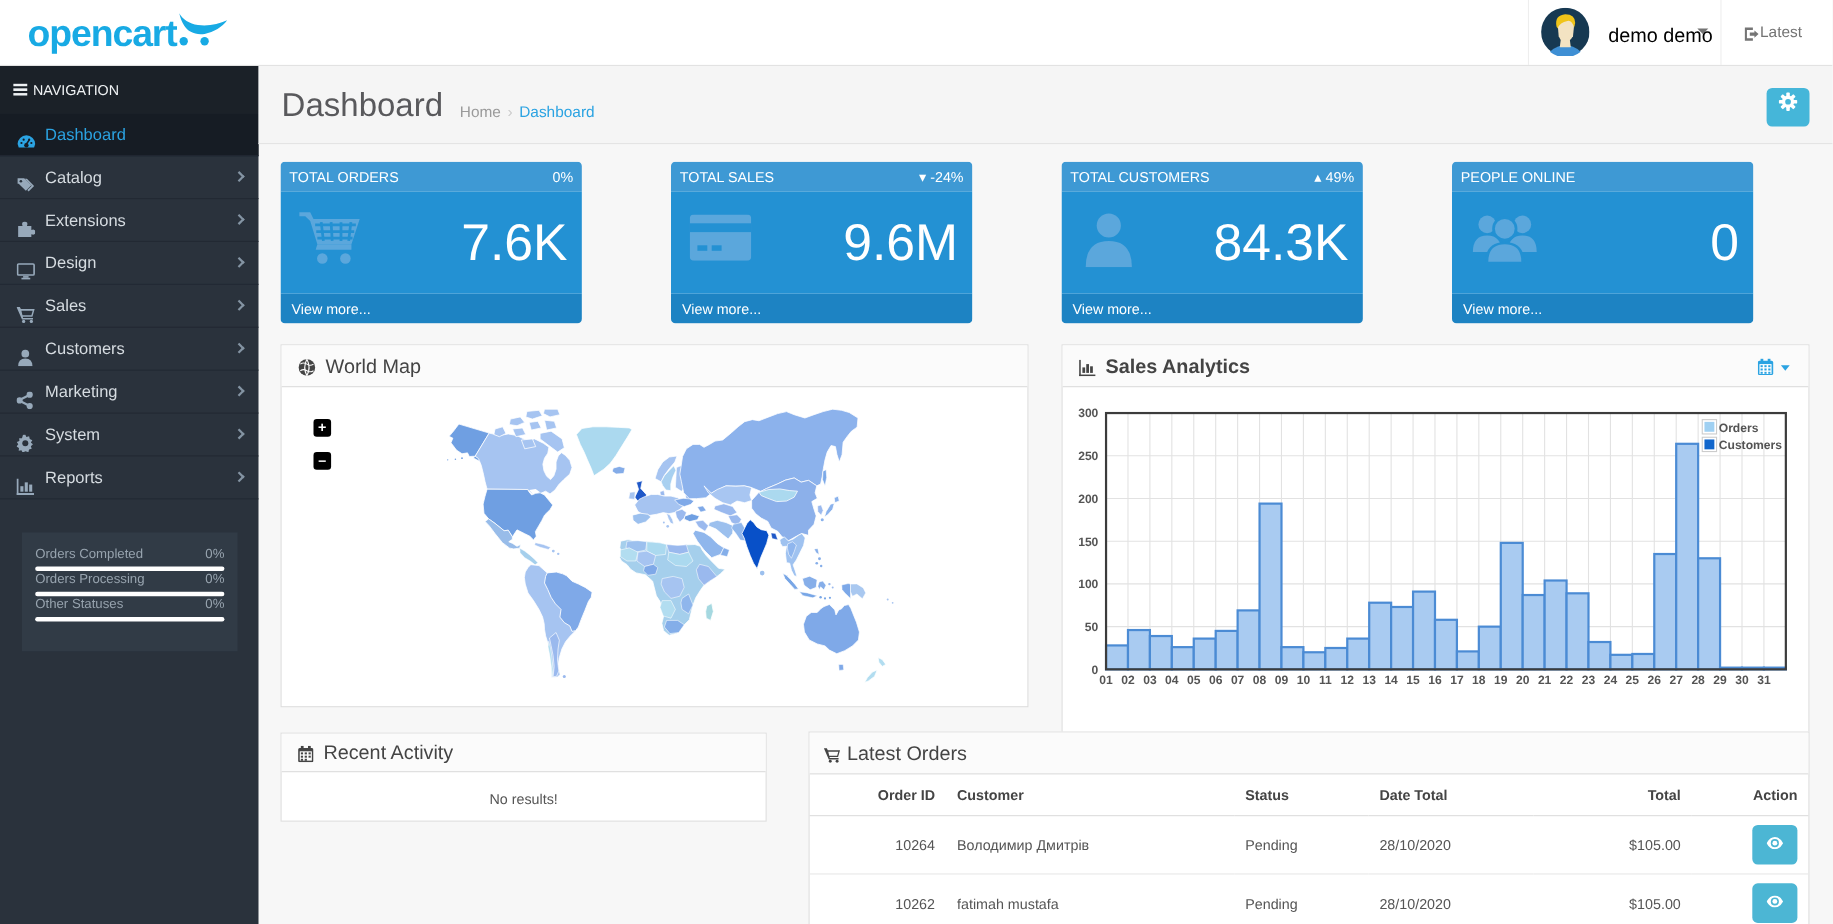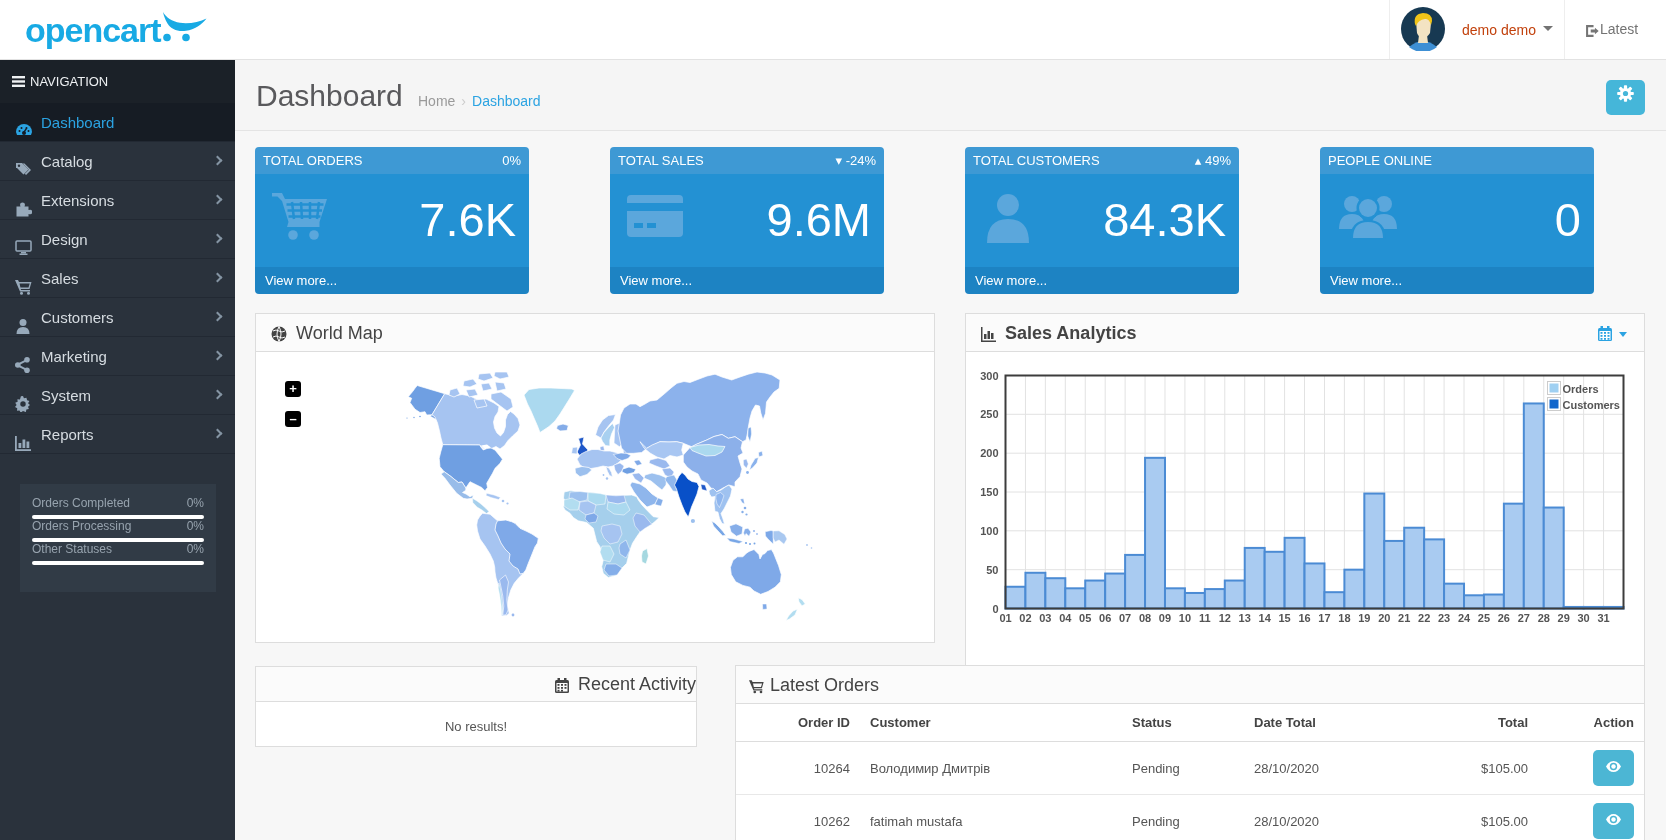--- a/index.html
+++ b/index.html
@@ -2,21 +2,21 @@
 <html><head>
 <meta charset="utf-8">
 <style>
 * { box-sizing: border-box; margin:0; padding:0; }
 html,body { width:1666px; height:840px; overflow:hidden; }
 body { font-family:"Liberation Sans", sans-serif; background:#f7f7f7; position:relative; }
 #topbar { position:absolute; left:0; top:0; width:1666px; height:60px; background:#fff; border-bottom:1px solid #e2e2e2; }
 #logo { position:absolute; left:25px; top:8px; }
 #userarea { position:absolute; right:0; top:0; height:59px; }
 #userbox { position:absolute; right:101px; top:0; width:176px; height:59px; border-left:1px solid #eee; border-right:1px solid #eee; }
-#username { position:absolute; left:72px; top:22px; font-size:14px; color:#c2410c; }
+#username { position:absolute; left:72px; top:22px; font-size:18px; color:#000000; }
 #ucaret { position:absolute; left:153px; top:26px; width:0; height:0; border-left:5px solid transparent; border-right:5px solid transparent; border-top:5px solid #737373; }
 #logoutbox { position:absolute; right:0; top:0; width:101px; height:59px; }
 #logouttxt { position:absolute; left:35px; top:21px; font-size:14px; color:#737373; }
 #avatar { position:absolute; left:11px; top:7px; }
 #sidebar { position:absolute; left:0; top:60px; width:235px; height:780px; background:#2a323c; }
 #navhead { height:43px; background:#1b2128; color:#eef1f3; font-size:13px; line-height:43px; padding-left:12px; }
 #navhead .bars { display:inline-block; vertical-align:-1px; margin-right:5px; }
 .menuitem { position:relative; height:39px; line-height:39px; border-bottom:1px solid #222933; font-size:15px; color:#d6dce1; padding-left:41px; }
 .menuitem .micon { position:absolute; left:15px; top:11px; width:17px; height:17px; }
 .menuitem .chev { position:absolute; right:14px; top:15px; width:7px; height:7px; border-right:2px solid #8494a3; border-top:2px solid #8494a3; transform:rotate(45deg); }
@@ -43,21 +43,21 @@
 
 .panel { position:absolute; background:#fff; border:1px solid #ddd; }
 .phead { height:38px; background:#fbfbfb; border-bottom:1px solid #ddd; line-height:38px; font-size:18px; color:#444; padding-left:15px; }
 .phead .hicon { display:inline-block; vertical-align:-3px; margin-right:9px; }
 #mappanel { left:255px; top:313px; width:680px; height:330px; }
 #mapbody { position:relative; width:678px; height:290px; }
 #mapsvg { position:absolute; left:118px; top:16px; }
 .zoombtn { position:absolute; left:29px; width:16px; height:16px; background:#000; border-radius:3px; color:#fff; text-align:center; line-height:16px; font-size:13px; font-weight:bold; }
 #salespanel { left:965px; top:313px; width:680px; height:394px;font-weight:bold; }
 #recentpanel { left:255px; top:666px; width:442px; height:81px; }
-#recentpanel .phead { height:35px; line-height:35px;text-align:right; }
+#recentpanel .phead { height:35px; line-height:35px; }
 #noresults { text-align:center; font-size:13px; color:#555; padding-top:17px; }
 #orderspanel { left:735px; top:665px; width:910px; height:180px; }
 #orderspanel .phead { height:38px; line-height:38px; padding-left:13px; }
 table.orders { width:100%; border-collapse:collapse; font-size:13px; color:#555; }
 table.orders th { font-weight:bold; color:#444; padding:11px 10px; border-bottom:1px solid #ddd; text-align:left; }
 table.orders td { padding:8px 10px; border-bottom:1px solid #e8e8e8; height:53px; vertical-align:middle; }
 .tr { text-align:right !important; }
 .eyebtn { display:inline-block; width:41px; height:36px; background:#4cb6d4; border-radius:5px; text-align:center; line-height:36px; }
 </style>
 </head>

